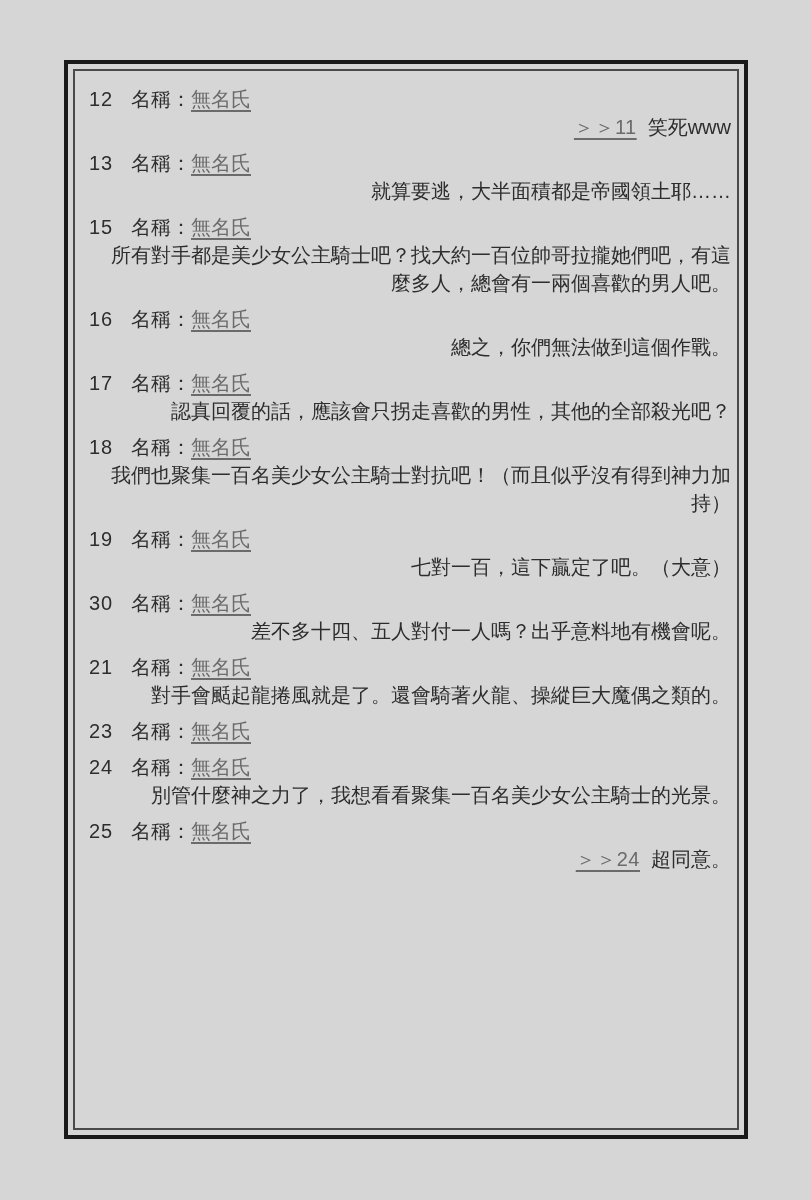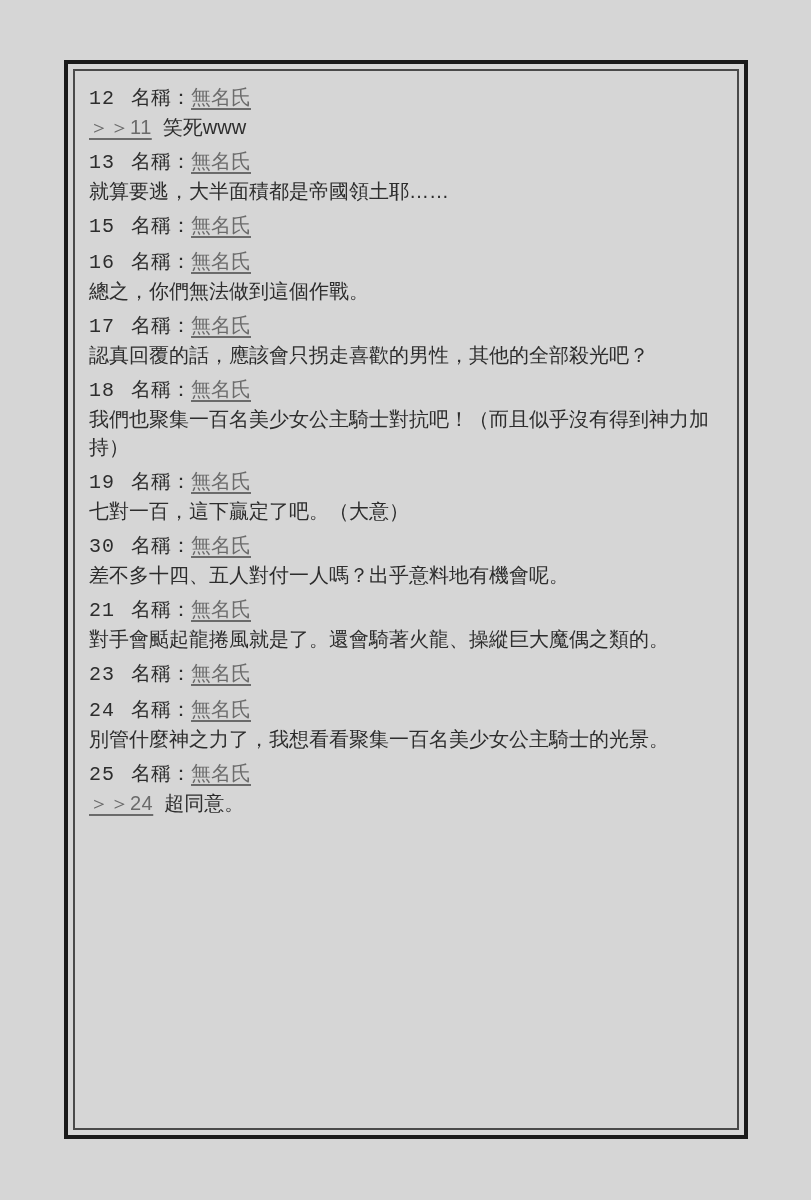--- a/index.html
+++ b/index.html
@@ -36,41 +36,41 @@
   .thread-posts {
     color: #2d2d2d;
     font-size: 20px;
     line-height: 28px;
   }
   .post {
     margin: 0 0 8px 0;
   }
   .post-header {
     white-space: nowrap;
-    font-family: Liberation Mono, monospace;
   }
   .post-num {
     display: inline-block;
     min-width: 42px;
     letter-spacing: 1px;
   }
   .name-link,
   .reply-link {
     color: #6b6b6b;
     text-decoration: underline;
     text-decoration-thickness: 1.5px;
     text-underline-offset: 4px;
     cursor: pointer;
   }
   .reply-link {
     margin-right: 11px;
     letter-spacing: 0.5px;
   }
   .post-body {
     white-space: pre-wrap;
+    text-align: right;
   }
 </style>
 </head>
 <body>
 
 <div class="page-frame">
   <div class="page-frame-inner">
     <div class="thread-posts">
   <div class="post">
     <div class="post-header"><span class="post-num">12</span><span class="name-label">名稱：</span><a class="name-link">無名氏</a></div>
@@ -78,20 +78,22 @@
   </div>
 
   <div class="post">
     <div class="post-header"><span class="post-num">13</span><span class="name-label">名稱：</span><a class="name-link">無名氏</a></div>
     <div class="post-body"><span class="body-text">就算要逃，大半面積都是帝國領土耶……</span></div>
   </div>
 
 
   <div class="post">
     <div class="post-header"><span class="post-num">15</span><span class="name-label">名稱：</span><a class="name-link">無名氏</a></div>
+    <div class="post-body"><span class="body-text">所有對手都是美少女公主騎士吧？找大約一百位帥哥拉攏她們吧，有這
+麼多人，總會有一兩個喜歡的男人吧。</span></div>
   </div>
 
   <div class="post">
     <div class="post-header"><span class="post-num">16</span><span class="name-label">名稱：</span><a class="name-link">無名氏</a></div>
     <div class="post-body"><span class="body-text">總之，你們無法做到這個作戰。</span></div>
   </div>
 
   <div class="post">
     <div class="post-header"><span class="post-num">17</span><span class="name-label">名稱：</span><a class="name-link">無名氏</a></div>
     <div class="post-body"><span class="body-text">認真回覆的話，應該會只拐走喜歡的男性，其他的全部殺光吧？</span></div>

